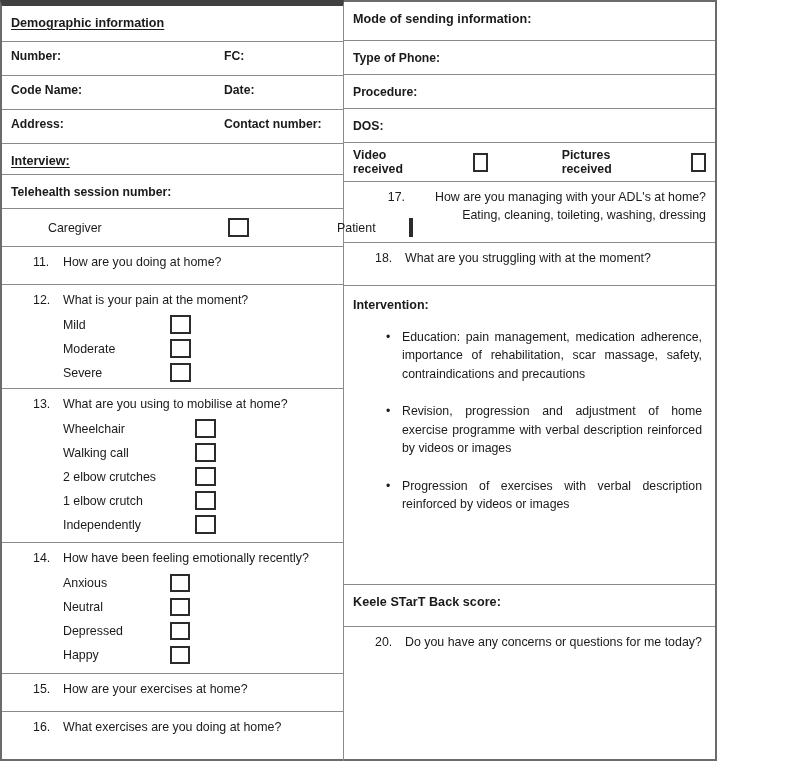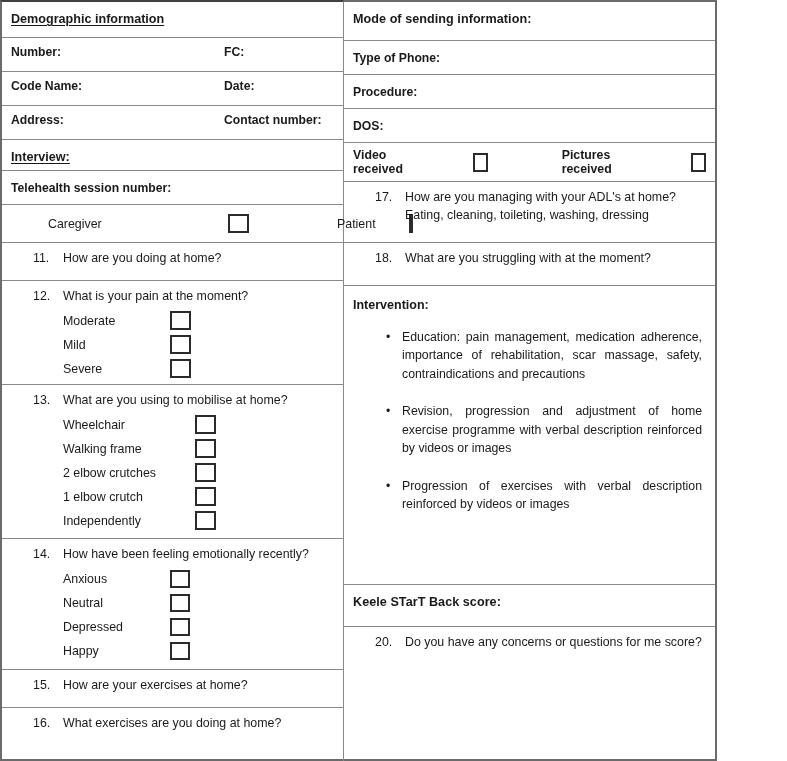--- a/index.html
+++ b/index.html
@@ -27,21 +27,21 @@
     box-sizing: border-box;
   }
   .col {
     box-sizing: border-box;
     display: flex;
     flex-direction: column;
   }
   .col-left {
     width: 344px;
     border-left: 2px solid #6b6b6b;
-    border-top: 2px solid #404040;
+    border-top: 6px solid #404040;
     border-right: 1px solid #8a8a8a;
   }
   .col-right {
     width: 373px;
     border-top: 2px solid #6b6b6b;
     border-right: 2px solid #6b6b6b;
   }
   .row {
     box-sizing: border-box;
     border-bottom: 1.6px solid #8a8a8a;
@@ -220,26 +220,26 @@
       </div>
 
       <div class="row" style="height:104px;">
         <div class="q">
           <span class="num">12.</span>
           <span class="body">What is your pain at the moment?</span>
         </div>
         <div class="opts">
           <div class="opt">
             <span class="on"></span>
+            <span class="ot">Mild</span>
+            <span class="oc"><span class="chk"></span></span>
+          </div>
+          <div class="opt">
+            <span class="on"></span>
             <span class="ot">Moderate</span>
-            <span class="oc"><span class="chk"></span></span>
-          </div>
-          <div class="opt">
-            <span class="on"></span>
-            <span class="ot">Mild</span>
             <span class="oc"><span class="chk"></span></span>
           </div>
           <div class="opt">
             <span class="on"></span>
             <span class="ot">Severe</span>
             <span class="oc"><span class="chk"></span></span>
           </div>
         </div>
       </div>
 
@@ -249,21 +249,21 @@
           <span class="body">What are you using to mobilise at home?</span>
         </div>
         <div class="opts">
           <div class="opt opt-w">
             <span class="on"></span>
             <span class="ot">Wheelchair</span>
             <span class="oc"><span class="chk"></span></span>
           </div>
           <div class="opt opt-w">
             <span class="on"></span>
-            <span class="ot">Walking frame</span>
+            <span class="ot">Walking call</span>
             <span class="oc"><span class="chk"></span></span>
           </div>
           <div class="opt opt-w">
             <span class="on"></span>
             <span class="ot">2 elbow crutches</span>
             <span class="oc"><span class="chk"></span></span>
           </div>
           <div class="opt opt-w">
             <span class="on"></span>
             <span class="ot">1 elbow crutch</span>
@@ -345,21 +345,21 @@
           <span class="vt">Video received</span>
           <span class="gap1"></span>
           <span class="chk"></span>
           <span class="gap2"></span>
           <span class="vt">Pictures received</span>
           <span class="gap1"></span>
           <span class="chk"></span>
         </div>
       </div>
 
-      <div class="row" style="height:61px;">
+      <div class="row" style="height:61px;text-align:right;">
         <div class="q">
           <span class="num">17.</span>
           <span class="body">
             <span class="subline">How are you managing with your ADL's at home?</span>
             <span class="subline">Eating, cleaning, toileting, washing, dressing</span>
           </span>
         </div>
       </div>
 
       <div class="row" style="height:43px;">
@@ -388,19 +388,19 @@
       </div>
 
       <div class="row" style="height:42px;">
         <span class="hdr">Keele STarT Back score:</span>
       </div>
 
 
       <div class="row row-last">
         <div class="q">
           <span class="num">20.</span>
-          <span class="body just">Do you have any concerns or questions for me score?</span>
+          <span class="body just">Do you have any concerns or questions for me today?</span>
         </div>
       </div>
 
     </div>
   </div>
 </div>
 
 </body></html>

